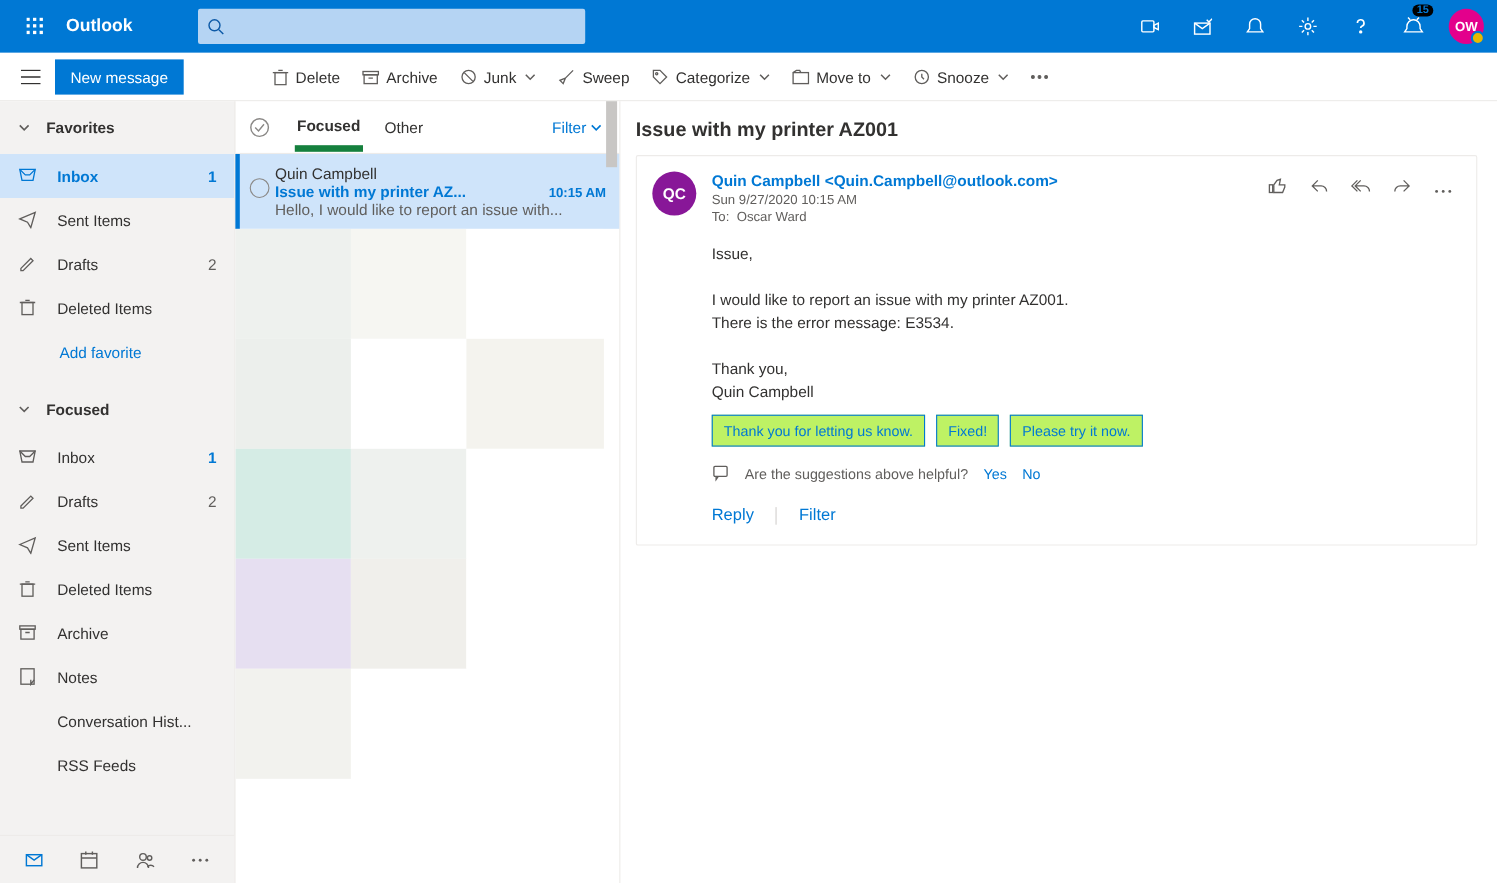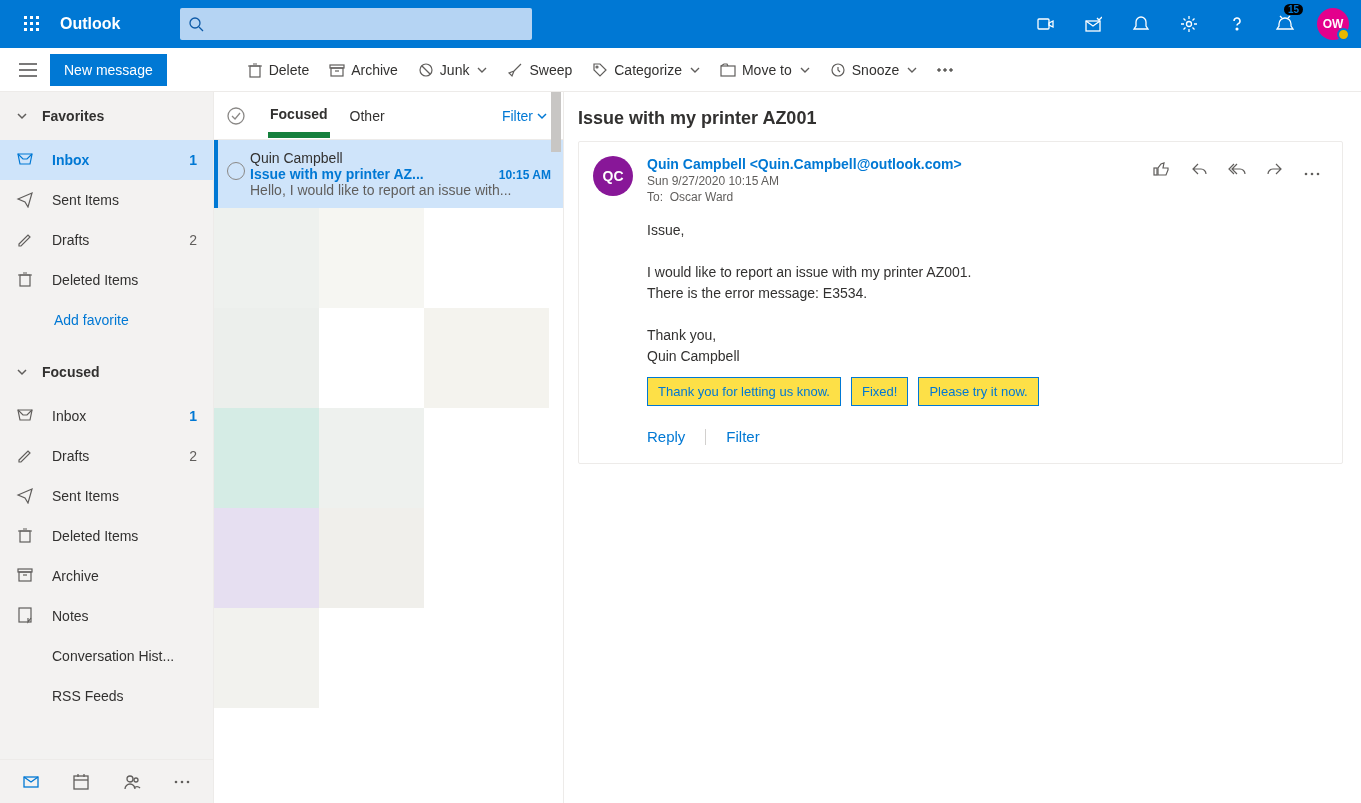--- a/index.html
+++ b/index.html
@@ -66,21 +66,21 @@
 .ava { width:40px;height:40px;border-radius:50%;background:#750b1c;background:#881798; color:#fff;display:flex;align-items:center;justify-content:center;font-weight:600; flex:none; }
 .msghead-info { flex:1; }
 .fromline { color:#0078d4; font-weight:600; }
 .dateline { font-size:12px; color:#605e5c; margin-top:2px; }
 .toline { font-size:12px; color:#605e5c; margin-top:2px; }
 .toline .lab { color:#605e5c; }
 .msghead-actions { display:flex; gap:12px; align-items:center; }
 .msghead-actions div { cursor:pointer; padding:4px; }
 .msgbody { margin:16px 0 10px 54px; line-height:1.5; }
 .suggestions-row { display:flex; gap:10px; margin-left:54px; margin-top:8px; }
-.suggest { border:1px solid #0078d4; color:#0078d4; padding:6px 10px; font-size:13px; cursor:pointer; background:#fde047; }
+.suggest { border:1px solid #0078d4; color:#0078d4; padding:6px 10px; font-size:13px; cursor:pointer; background:#bef264; }
 .helpful { display:flex; align-items:center; gap:14px; margin-left:54px; margin-top:16px; font-size:13px; color:#605e5c; }
 .helpful .link { color:#0078d4; cursor:pointer; }
 .replyrow { display:flex; gap:20px; margin-left:54px; margin-top:22px; align-items:center; }
 .replyrow .link { color:#0078d4; cursor:pointer; font-size:15px; }
 .divv { width:1px; height:16px; background:#d2d0ce; }
 
 svg { flex:none; }
 </style>
 </head>
 <body>
@@ -454,20 +454,29 @@
           <div>There is the error message: E3534.</div>
           <div>&nbsp;</div>
           <div>Thank you,</div>
           <div>Quin Campbell</div>
         </div>
       <div class="suggestions-row" id="sugg-row">
           <button class="suggest">Thank you for letting us know.</button>
           <button class="suggest">Fixed!</button>
           <button class="suggest">Please try it now.</button>
         </div>
+      <div class="helpful">
+        <svg width="16" height="16" fill="none" stroke="#605e5c" stroke-width="1.2">
+            <rect x="2" y="2" width="12" height="9" rx="1"></rect>
+            <path d="M6 11l-2 3v-3"></path>
+          </svg>
+        <span>Are the suggestions above helpful?</span>
+        <span class="link">Yes</span>
+        <span class="link">No</span>
+      </div>
       <div class="replyrow">
         <span class="link">Reply</span>
         <span class="divv"></span>
         <span class="link">Filter</span>
       </div>
     </div>
   </div>
 </div>
 
 </body></html>

